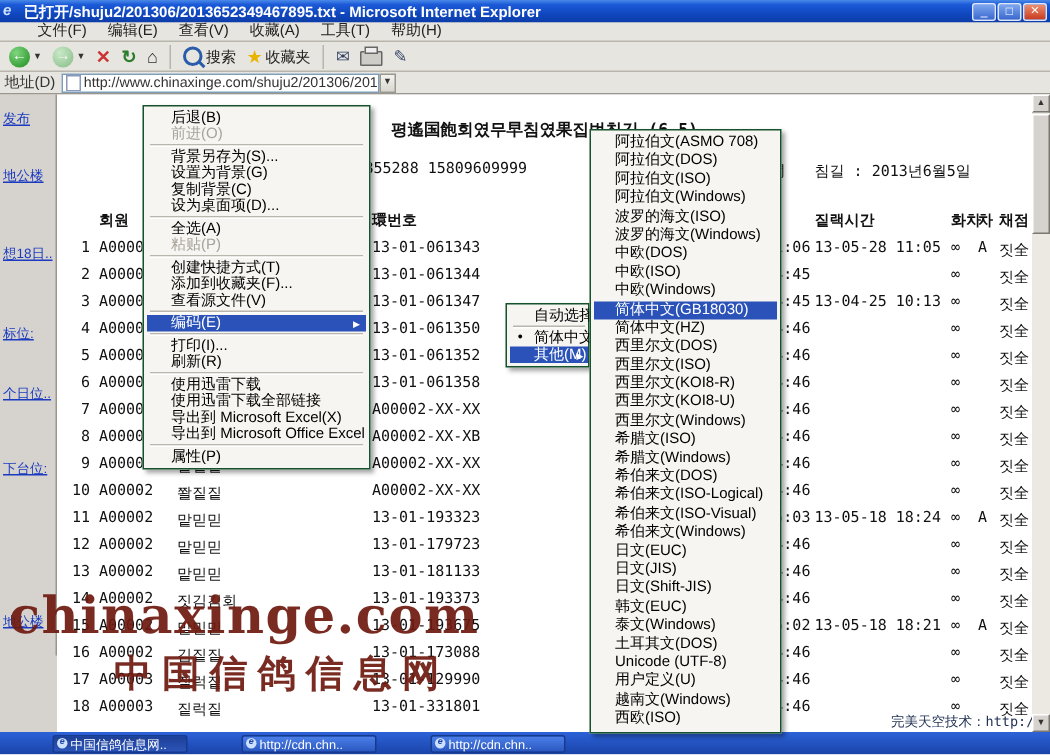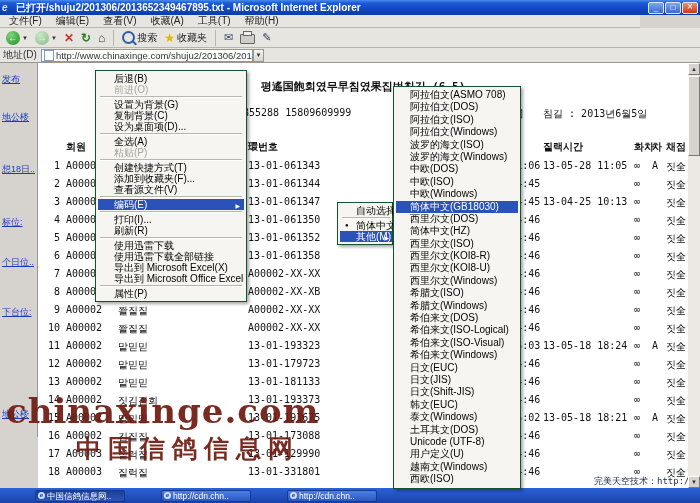--- a/index.html
+++ b/index.html
@@ -15,23 +15,23 @@
   .title-text{font-size:10px;font-weight:bold;white-space:nowrap;overflow:hidden;flex:1;}
   .winbtns{display:flex;gap:1px;flex:none;}
   .wbtn{width:16px;height:12px;border-radius:2px;border:1px solid #dfe8fa;box-sizing:border-box;
     background:linear-gradient(#7fa7ee,#3b68cf);color:#fff;font-size:8px;line-height:9px;text-align:center;}
   .wbtn.min::before{content:"_";}
   .wbtn.max::before{content:"□";}
   .wbtn.close{background:linear-gradient(#ee8f70,#c93a1d);}
   .wbtn.close::before{content:"×";font-size:10px;line-height:8px;}
 
   
-  .menubar{position:absolute;top:15px;left:0;width:640px;height:13px;background:#e7e5df;
+  .menubar{position:absolute;top:15px;left:0;width:700px;height:13px;background:#e7e5df;
     border-bottom:1px solid #b8b5ad;display:flex;align-items:center;font-size:10px;color:#222;
-    box-sizing:border-box;padding-left:2px;}
+    box-sizing:border-box;padding-left:18px;}
   .mbitem{padding:0 7px;height:13px;line-height:12px;white-space:nowrap;}
 
   .toolbar{position:absolute;top:28px;left:0;width:700px;height:20px;background:#e7e5df;
     border-bottom:1px solid #b8b5ad;display:flex;align-items:center;gap:3px;padding-left:4px;
     box-sizing:border-box;font-size:10px;color:#222;}
   .tbtn{display:flex;align-items:center;gap:2px;height:18px;padding:0 2px;}
   .circ{width:14px;height:14px;border-radius:50%;color:#fff;font-size:10px;line-height:14px;
     text-align:center;font-weight:bold;flex:none;}
   .circ.back{background:radial-gradient(circle at 35% 30%,#7fd67f,#1e8c1e);}
   .circ.fwd{background:radial-gradient(circle at 35% 30%,#c8e9c8,#86bb86);color:#f2f9f2;}
@@ -441,20 +441,21 @@
 
   <div class="watermark">
     <div class="wm1">chinaxinge.com</div>
     <div class="wm2">中国信鸽信息网</div>
   </div>
 
   <div class="menu ctx">
     <div class="mi">后退(B)</div>
       <div class="mi dis">前进(O)</div>
       <div class="mi sep"></div>
+      <div class="mi">背景另存为(S)...</div>
       <div class="mi">设置为背景(G)</div>
       <div class="mi">复制背景(C)</div>
       <div class="mi">设为桌面项(D)...</div>
       <div class="mi sep"></div>
       <div class="mi">全选(A)</div>
       <div class="mi dis">粘贴(P)</div>
       <div class="mi sep"></div>
       <div class="mi">创建快捷方式(T)</div>
       <div class="mi">添加到收藏夹(F)...</div>
       <div class="mi">查看源文件(V)</div>
@@ -483,22 +484,22 @@
     <div class="mi">阿拉伯文(ASMO 708)</div>
       <div class="mi">阿拉伯文(DOS)</div>
       <div class="mi">阿拉伯文(ISO)</div>
       <div class="mi">阿拉伯文(Windows)</div>
       <div class="mi">波罗的海文(ISO)</div>
       <div class="mi">波罗的海文(Windows)</div>
       <div class="mi">中欧(DOS)</div>
       <div class="mi">中欧(ISO)</div>
       <div class="mi">中欧(Windows)</div>
       <div class="mi hl">简体中文(GB18030)</div>
+      <div class="mi">简体中文(HZ)</div>
       <div class="mi">西里尔文(DOS)</div>
-      <div class="mi">简体中文(HZ)</div>
       <div class="mi">西里尔文(ISO)</div>
       <div class="mi">西里尔文(KOI8-R)</div>
       <div class="mi">西里尔文(KOI8-U)</div>
       <div class="mi">西里尔文(Windows)</div>
       <div class="mi">希腊文(ISO)</div>
       <div class="mi">希腊文(Windows)</div>
       <div class="mi">希伯来文(DOS)</div>
       <div class="mi">希伯来文(ISO-Logical)</div>
       <div class="mi">希伯来文(ISO-Visual)</div>
       <div class="mi">希伯来文(Windows)</div>

